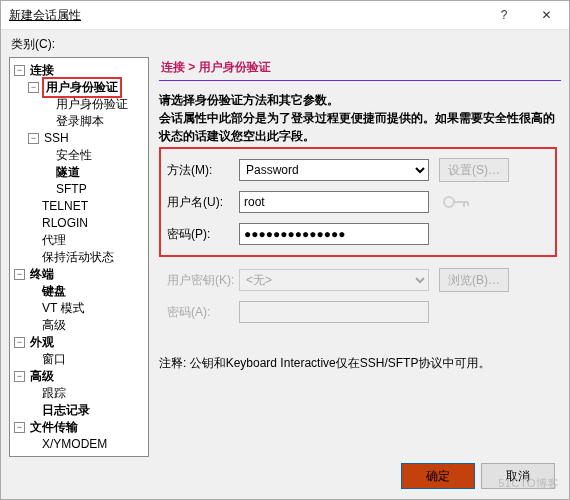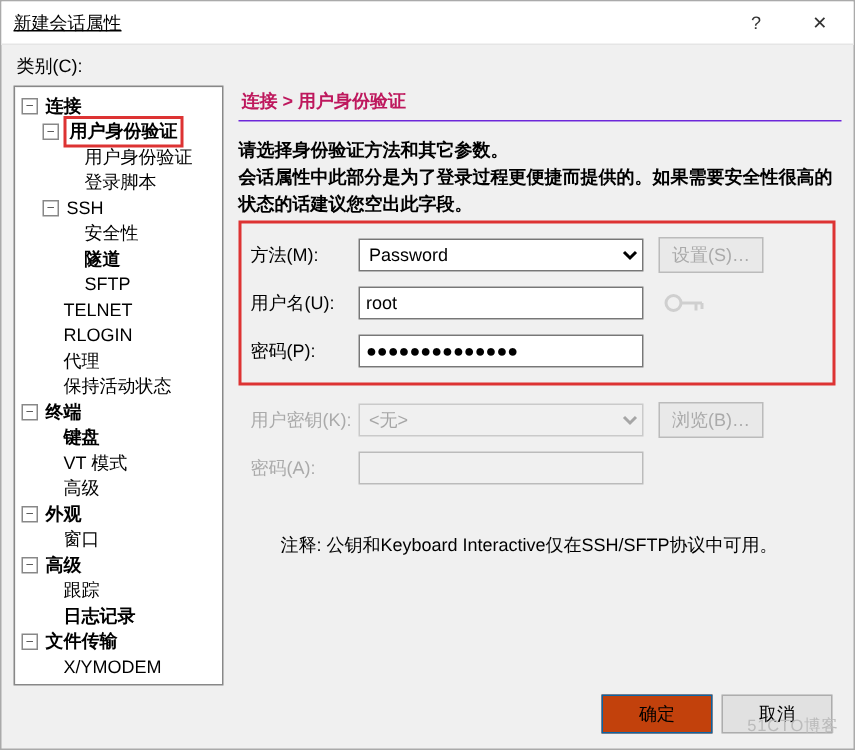--- a/index.html
+++ b/index.html
@@ -32,21 +32,21 @@
   .fields.noborder{border:2px solid transparent;}
   .frow { display:flex; align-items:center; height:26px; margin-bottom:6px;}
   .frow:last-child{margin-bottom:0;}
   .flabel { width:72px; color:#000;}
   .flabel.dis{color:#aaa;}
   .finput { width:190px; height:22px; box-sizing:border-box; border:1px solid #777; padding:2px 4px; font-size:12px; font-family:inherit; background:#fff;}
   select.finput{height:22px; padding:1px 2px;}
   .finput.dis{background:#f0f0f0; color:#888; border-color:#bbb;}
   .sidebtn { margin-left:10px; width:68px; height:22px; font-size:12px; color:#aaa; border:1px solid #bbb; background:#e9e9e9; display:inline-flex; align-items:center; justify-content:center;}
   .keyicon{ margin-left:10px; width:36px; height:26px; color:#ccc; display:flex; align-items:center; justify-content:center;}
-  .note { margin-top:20px; color:#000;margin-left:28px;}
+  .note { margin-top:20px; color:#000;}
   .footer { position:absolute; bottom:10px; right:14px; display:flex; gap:6px; align-items:center;}
   .okbtn { min-width:72px; height:24px; border:1px solid #0a64a4; background:#c2410c; display:inline-flex; align-items:center; justify-content:center; cursor:pointer;}
   .cancelbtn { min-width:72px; height:24px; border:1px solid #adadad; background:#e1e1e1; display:inline-flex; align-items:center; justify-content:center; cursor:pointer;}
   .watermark{position:absolute; right:10px; bottom:8px; color:#bbb; font-size:11px; letter-spacing:.5px; pointer-events:none;}
 </style>
 </head>
 <body>
 
 <div class="window">
   <div class="titlebar">

